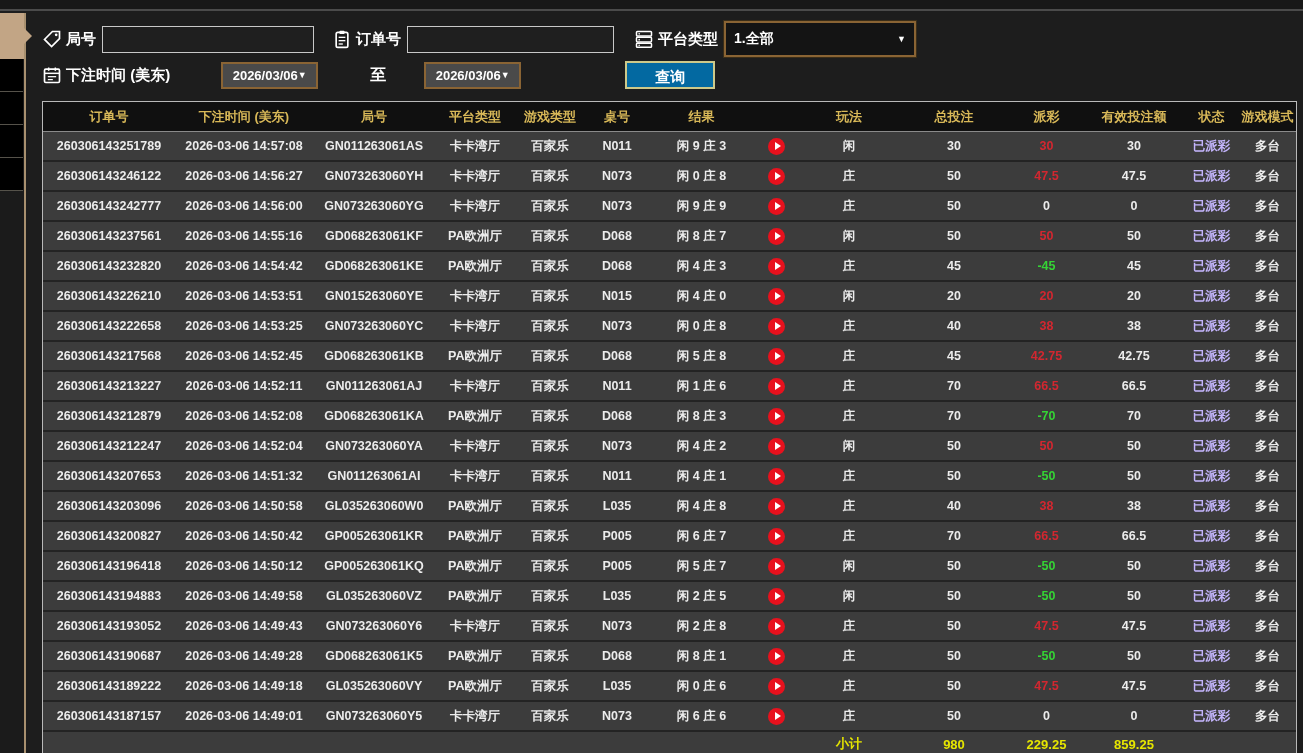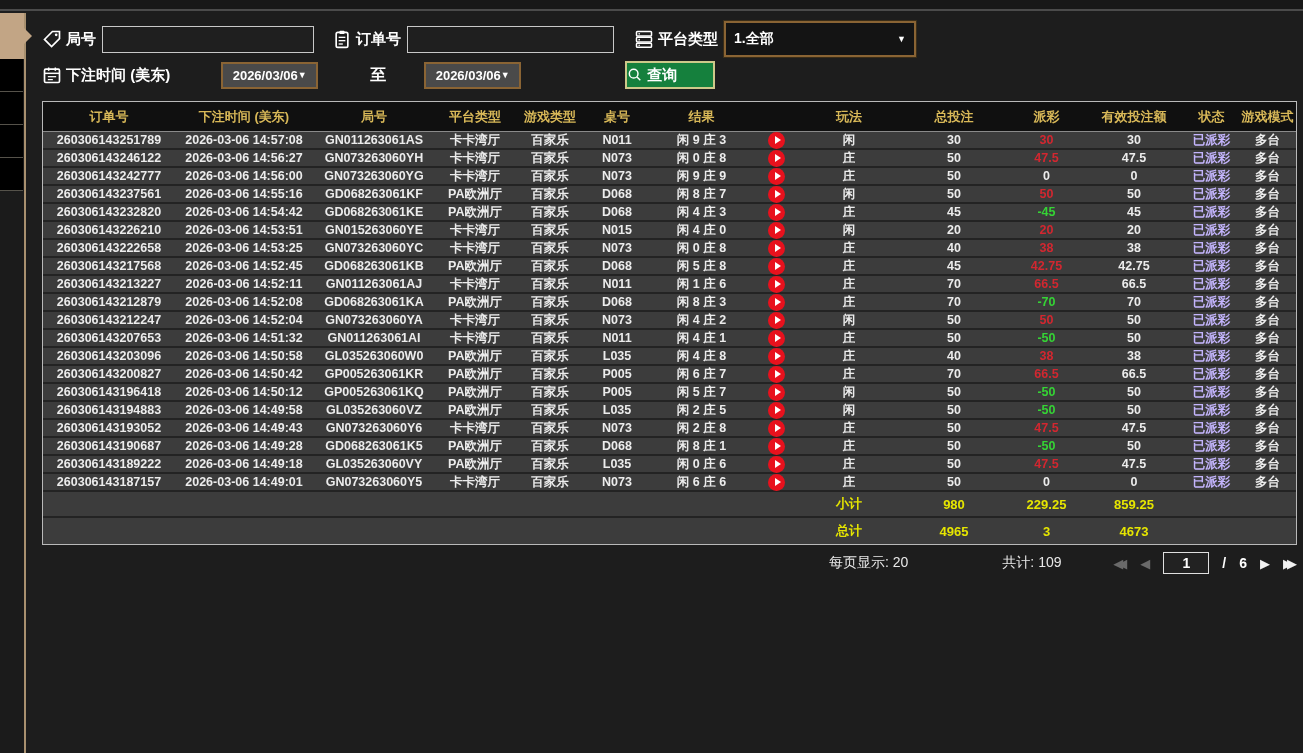--- a/index.html
+++ b/index.html
@@ -27,29 +27,29 @@
   .ficon { width:20px; height:20px; flex:0 0 auto; }
   .text-input { width:212px; height:27px; background:#1f1f1f; border:1px solid #c8c8c8; color:#fff; font-size:13px; padding:0 6px; outline:none; }
   .text-input.order { width:207px; }
   .select-box { display:flex; align-items:center; justify-content:space-between; width:192px; height:27px; background:#141414; border:2px solid #8a6434; outline:1px solid #3a2d18; padding:16px 8px; cursor:pointer; }
   .select-box .sel-text { font-size:14px; font-weight:bold; color:#fff; }
   .select-box .arrow { font-size:9px; color:#fff; }
   .date-btn { display:flex; align-items:center; justify-content:center; width:97px; height:27px; background:#4a4a4a; border:2px solid #8a6434; cursor:pointer; }
   .date-btn .dtext { font-size:13px; font-weight:bold; color:#fff; }
   .date-btn .arrow { font-size:9px; color:#fff; }
   .to-label { font-size:16px; font-weight:bold; color:#fff; }
-  .query-btn { display:flex; align-items:center; justify-content:flex-start; gap:4px; width:90px; height:28px; background:#15803d; border:2px solid #cdc98a; cursor:pointer; }
+  .query-btn { display:flex; align-items:center; justify-content:flex-start; gap:4px; width:90px; height:28px; background:#0369a1; border:2px solid #cdc98a; cursor:pointer;flex-direction:column; }
   .query-btn .qtext { font-size:15px; font-weight:bold; color:#fff; }
 
   
   .table-wrap { margin:10px 0 0 16px; width:1255px; border:1px solid #b9b9b9; background:#232323; }
   .grid-row { display:grid; grid-template-columns:132px 138px 122px 80px 70px 64px 105px 45px 100px 110px 75px 100px 55px 57px; align-items:center; }
   .thead { height:30px; background:#101010; border-bottom:1px solid #8a8a8a; }
   .thead .cell { font-size:13px; font-weight:bold; color:#d8b858; text-align:center; }
-  .data-row { height:18px; background:#3c3c3c; border-bottom:2px solid #232323; }
+  .data-row { height:30px; background:#3c3c3c; border-bottom:2px solid #232323; }
   .cell { font-size:12.5px; font-weight:bold; color:#ececec; text-align:center; white-space:nowrap; overflow:hidden; }
   .cell.red { color:#d22730; }
   .cell.green { color:#35d435; }
   .cell.status { color:#c4b5fd; }
   .play-cell { display:flex; justify-content:center; }
   .play-btn { display:flex; align-items:center; justify-content:center; width:17px; height:17px; border-radius:50%; background:#e8111d; cursor:pointer; }
   .play-btn .tri { width:0; height:0; border-top:4px solid transparent; border-bottom:4px solid transparent; border-left:6px solid #fff; margin-left:2px; }
   .totals-row { height:26px; background:#3c3c3c; border-bottom:2px solid #232323; }
   .totals-row .cell { color:#e6e600; font-size:13px; }
   .totals-row:last-child { border-bottom:none; }

